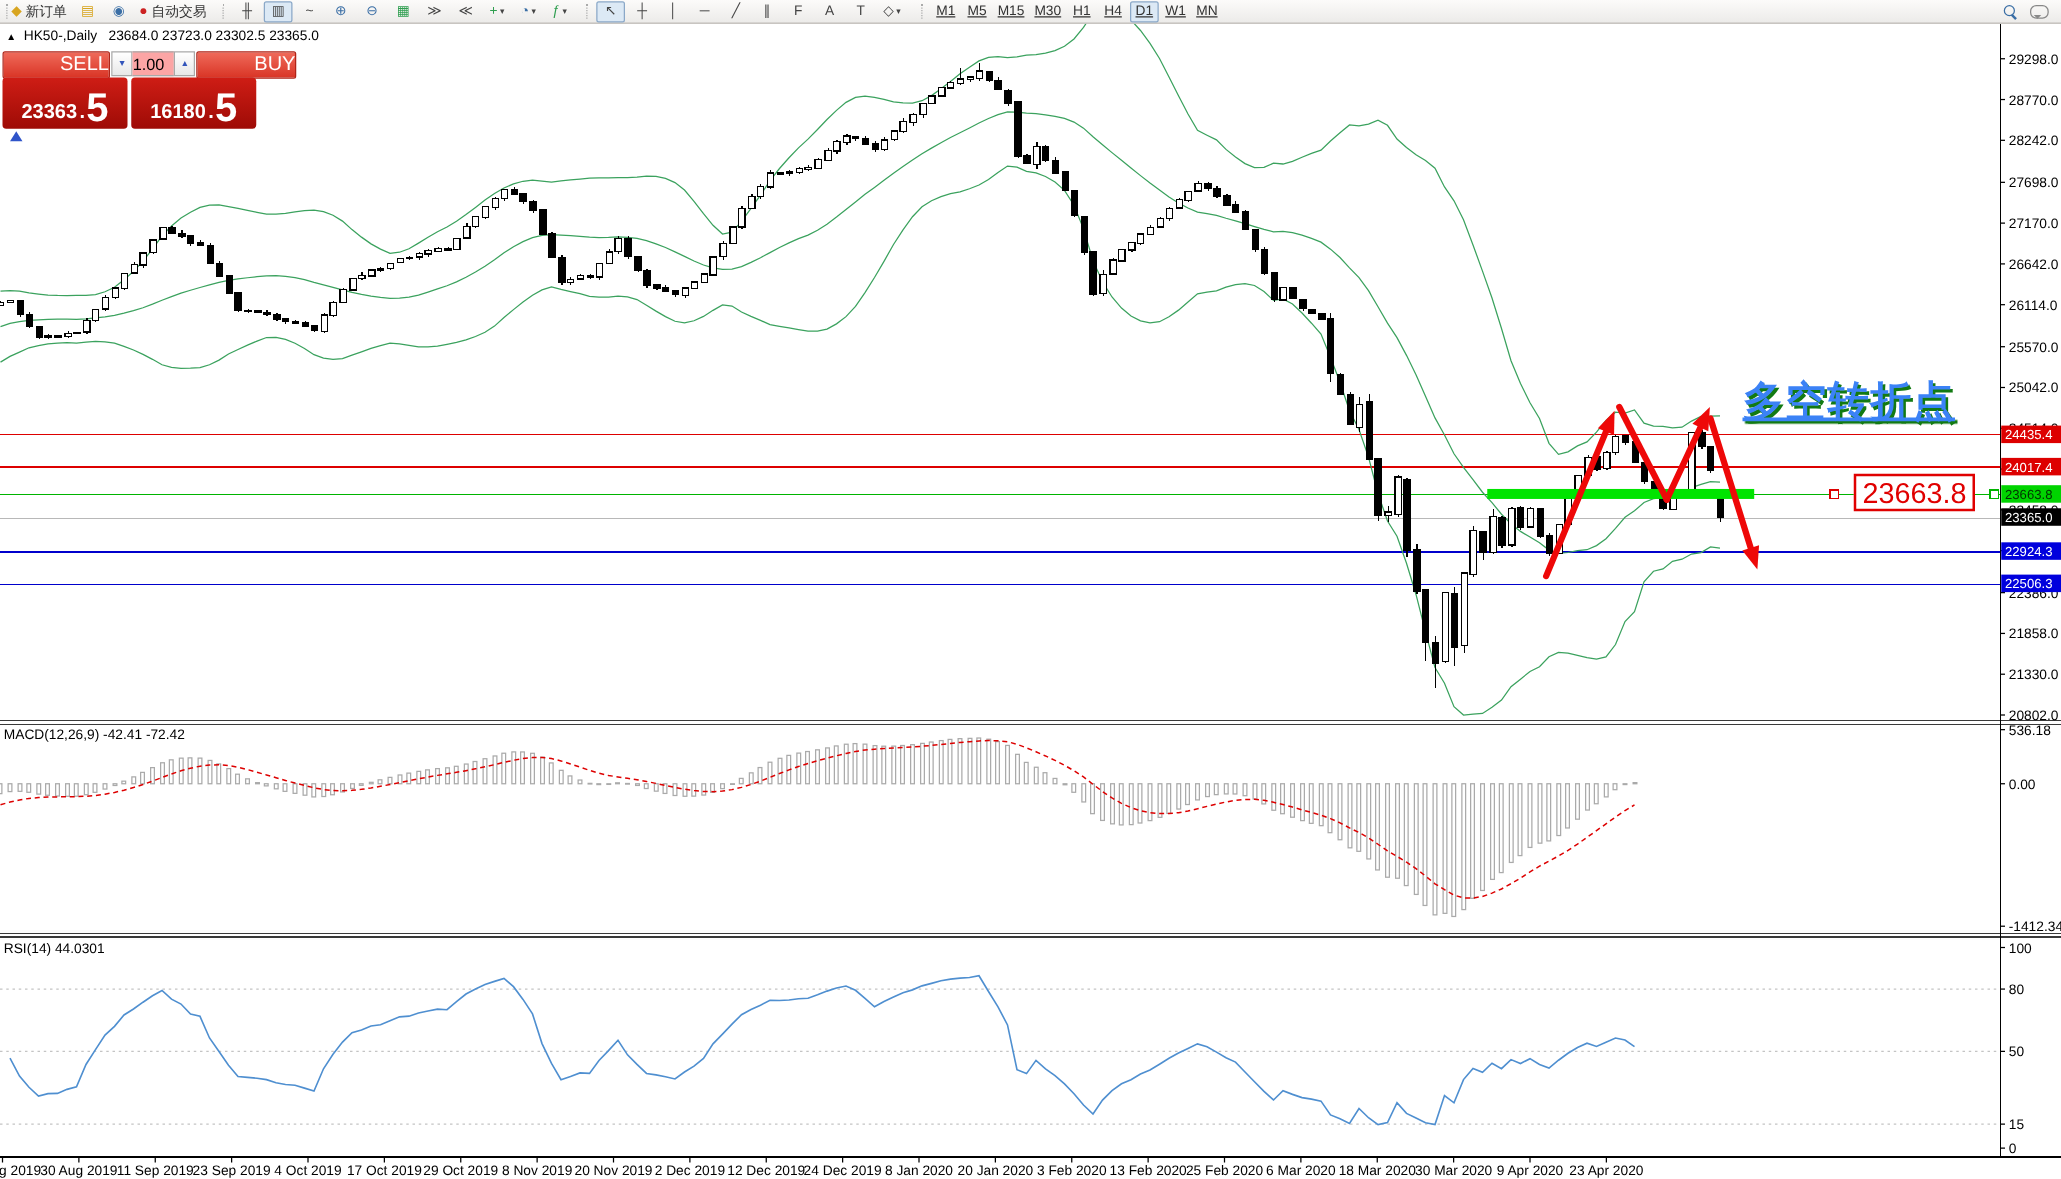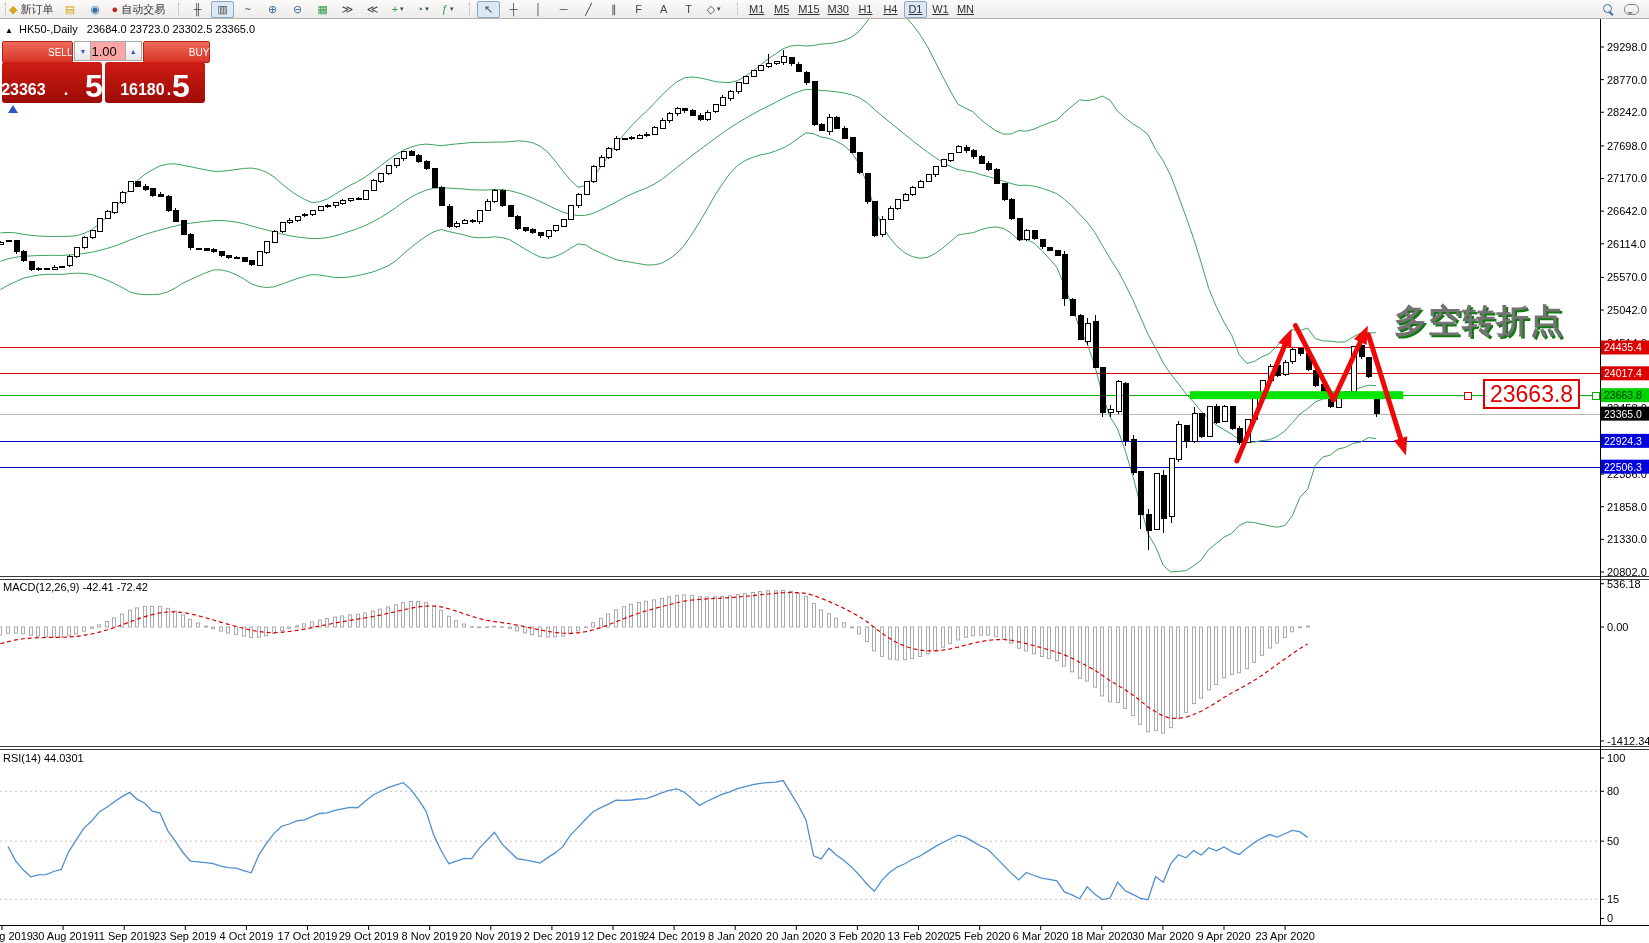--- a/index.html
+++ b/index.html
@@ -27,38 +27,38 @@
   .searchglass b{position:absolute;left:7px;top:7px;width:5px;height:1.8px;background:#3a6ea5;transform:rotate(45deg);transform-origin:0 0;}
   .chatico{width:13px;height:9px;border:1.3px solid #888;border-radius:5px;position:relative;margin:0 4px;}
   .chatico:after{content:"";position:absolute;left:2px;bottom:-4px;border:3px solid transparent;border-top-color:#888;}
   
   .charttitle{position:absolute;left:5px;top:23px;z-index:6;font-size:11px;color:#000;white-space:nowrap;}
   .charttitle .tri{font-size:8px;margin-right:3px;}
   
   .tpanel{position:absolute;left:2px;top:41px;width:205px;z-index:6;}
   .trow1{display:flex;height:20px;}
   .tradebtn{width:48px;height:20px;background:linear-gradient(#ef6a5a,#d93526);border:1px solid #b02317;
-    border-radius:2px;color:#fff;font-size:10px;display:flex;align-items:center;justify-content:center;padding-left:45px;}
+    border-radius:2px;color:#fff;font-size:16px;display:flex;align-items:center;justify-content:center;padding-left:45px;}
   .lotbox{flex:1;display:flex;height:20px;margin:0 1px;}
   .spin{width:15px;background:linear-gradient(#fff,#e8e8e8);border:1px solid #a9a9a9;display:flex;
     align-items:center;justify-content:center;font-size:7px;color:#3355bb;}
   .lotval{flex:1;background:#fca5a5;border-top:1px solid #a9a9a9;border-bottom:1px solid #a9a9a9;
     display:flex;align-items:center;justify-content:flex-end;padding-right:8px;font-size:13px;color:#000;}
   .trow2{display:flex;margin-top:1px;}
   .pricebox{width:100px;height:38px;background:linear-gradient(#cf1d15,#9e0b06);border-radius:3px;
     color:#fff;display:flex;align-items:flex-end;justify-content:center;padding-bottom:3px;}
-  .pricebox.first{margin-right:3px;gap:16px;}
+  .pricebox.first{margin-right:3px;}
   .pmain{font-size:16px;font-weight:bold;line-height:1;margin-bottom:2px;}
   .pdot{font-size:16px;font-weight:bold;line-height:1;margin:0 1px 2px 2px;}
   .pbig{font-size:32px;font-weight:bold;line-height:0.85;}
   .tickarrow{position:absolute;left:8px;top:105px;width:0;height:0;z-index:6;
     border-left:5px solid transparent;border-right:5px solid transparent;border-bottom:8px solid #2f54c9;}
   
-  .cn-anno{position:absolute;left:1394px;top:299px;z-index:4;font-size:33px;font-weight:bold;color:#737373;
-    letter-spacing:1px;text-shadow:2px 2px 0 #137a13;white-space:nowrap;}
+  .cn-anno{position:absolute;left:1394px;top:299px;z-index:4;font-size:33px;font-weight:bold;color:#3b82f6;
+    letter-spacing:1px;text-shadow:2px 2px 0 #137a13;white-space:nowrap;text-decoration:underline;}
   .pricecall{position:absolute;left:1483px;top:379px;z-index:4;border:2px solid #e00000;background:#fff;
     color:#e00000;font-size:23px;padding:0 5px;line-height:26px;}
 </style>
 </head>
 <body>
 
 <svg id="plot" width="1649" height="943">
     <defs>
       <clipPath id="mainclip">
         <rect x="0" y="19" width="1600" height="556"></rect>

